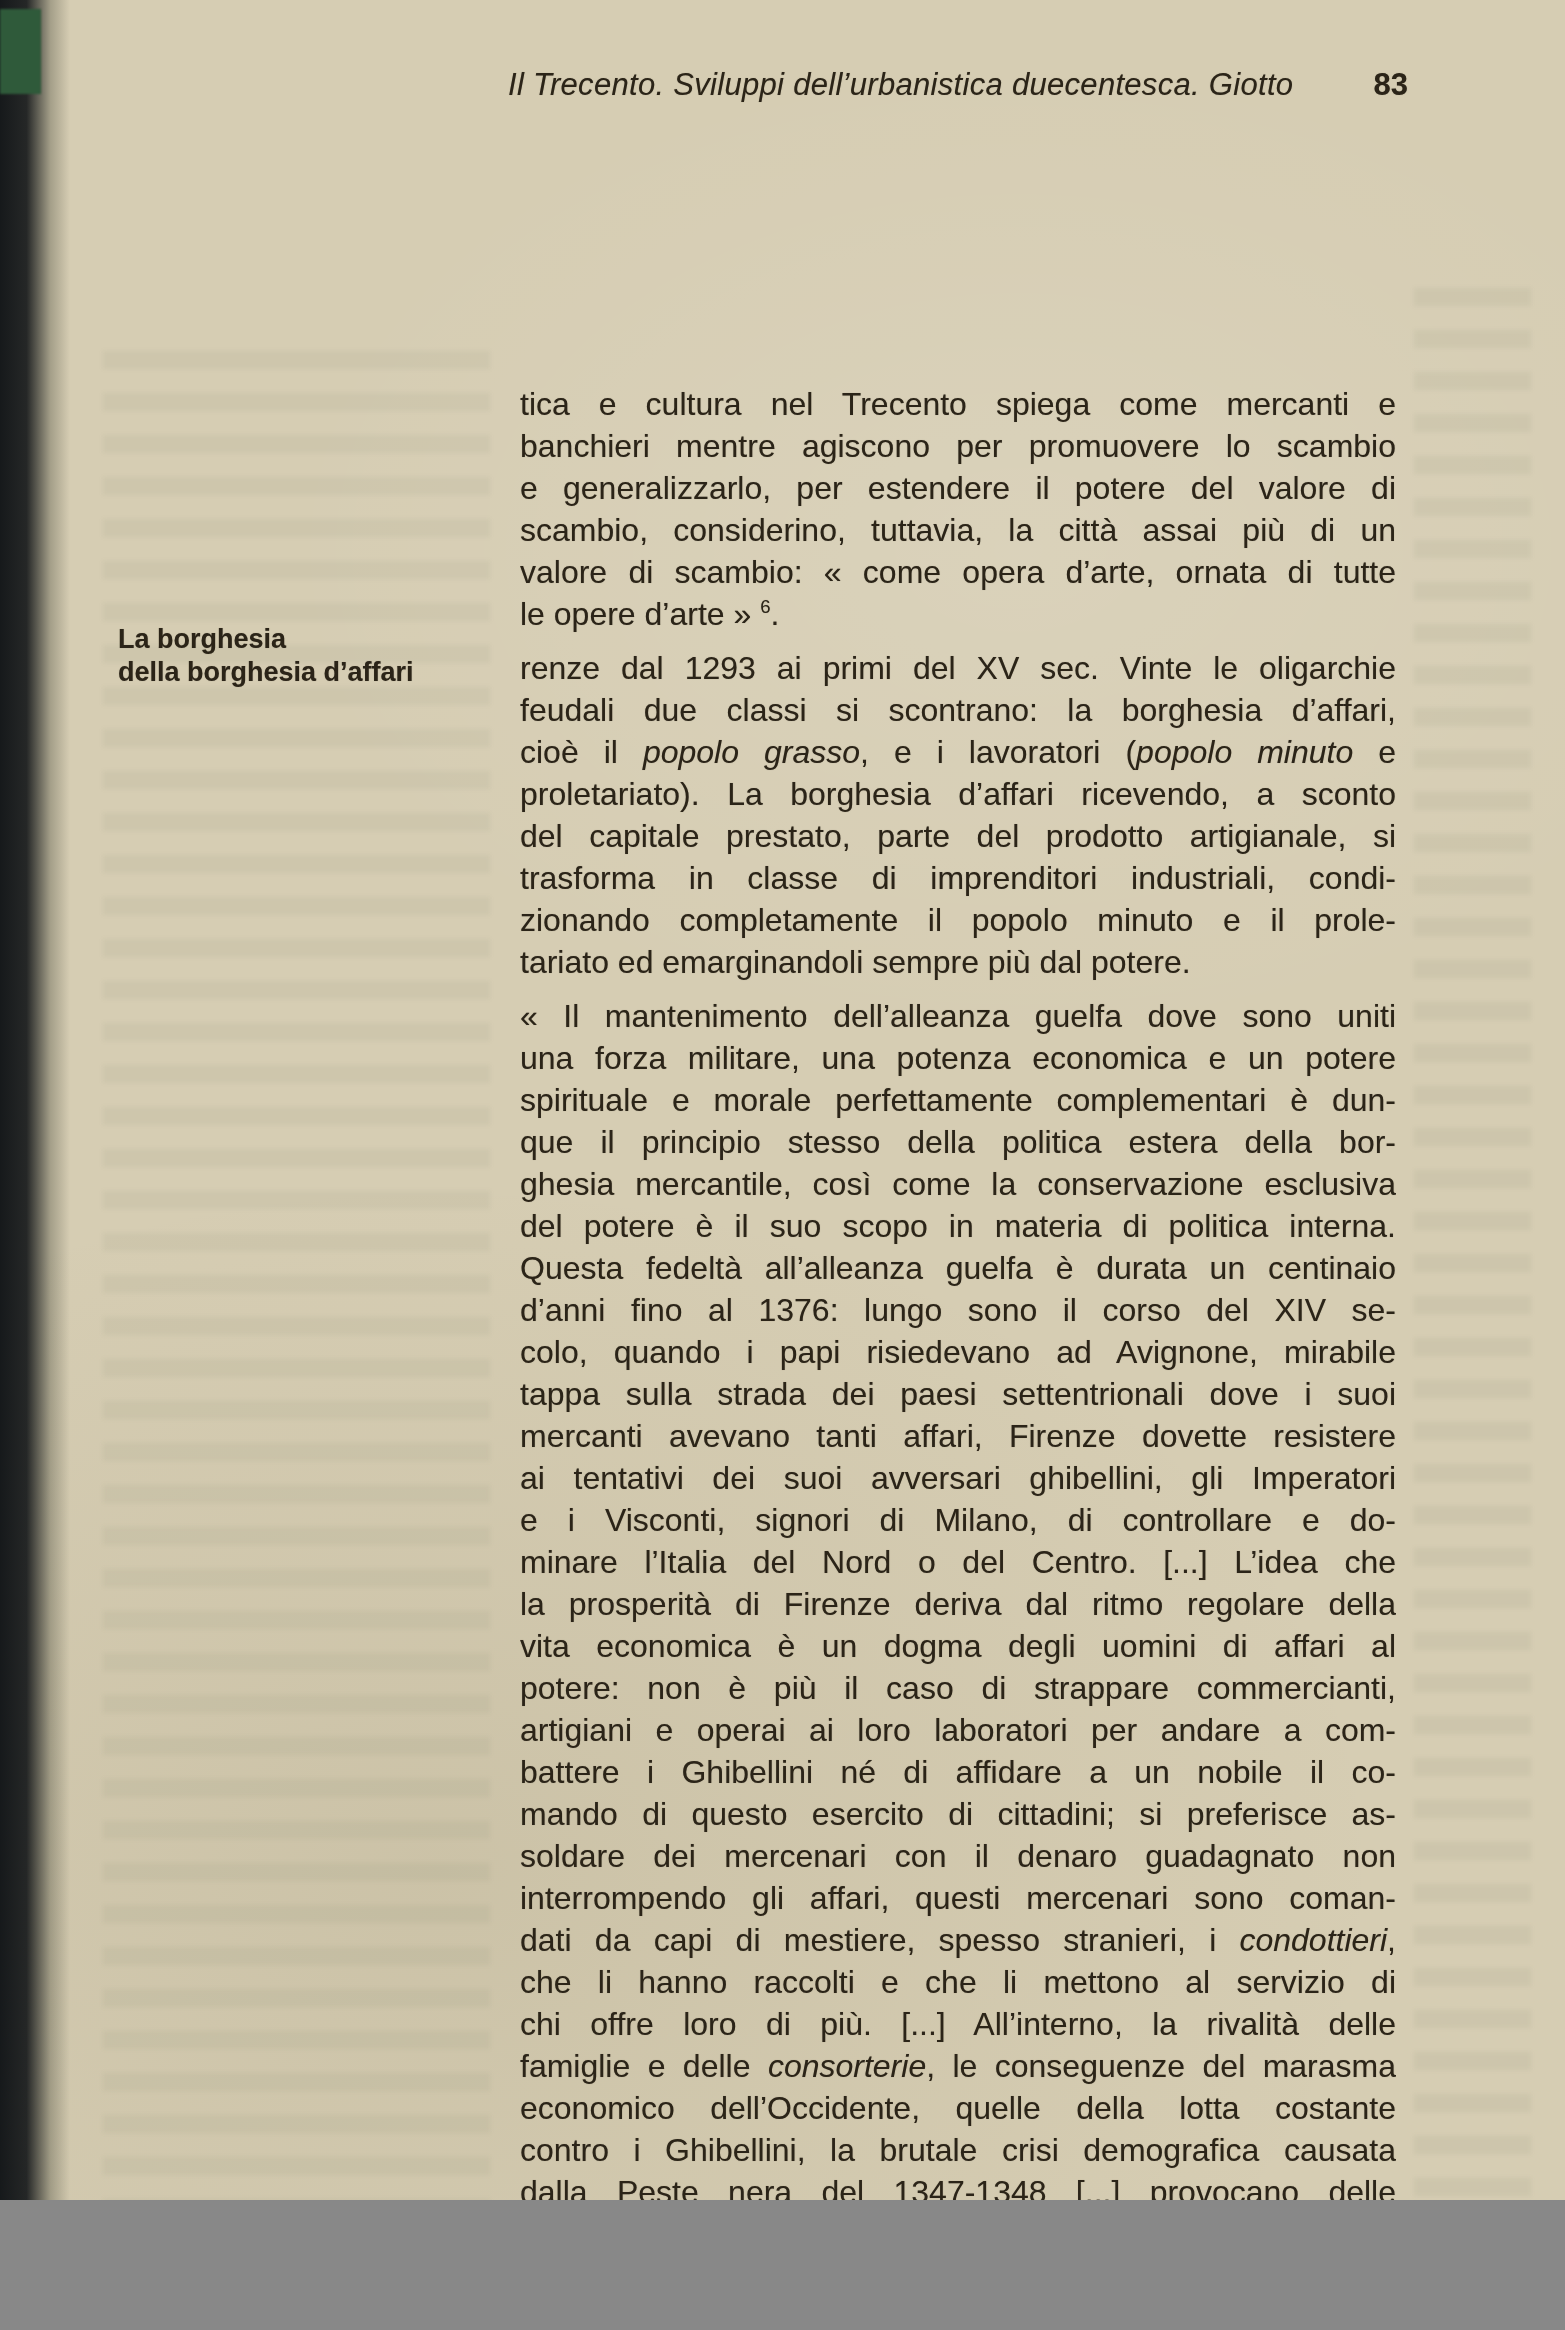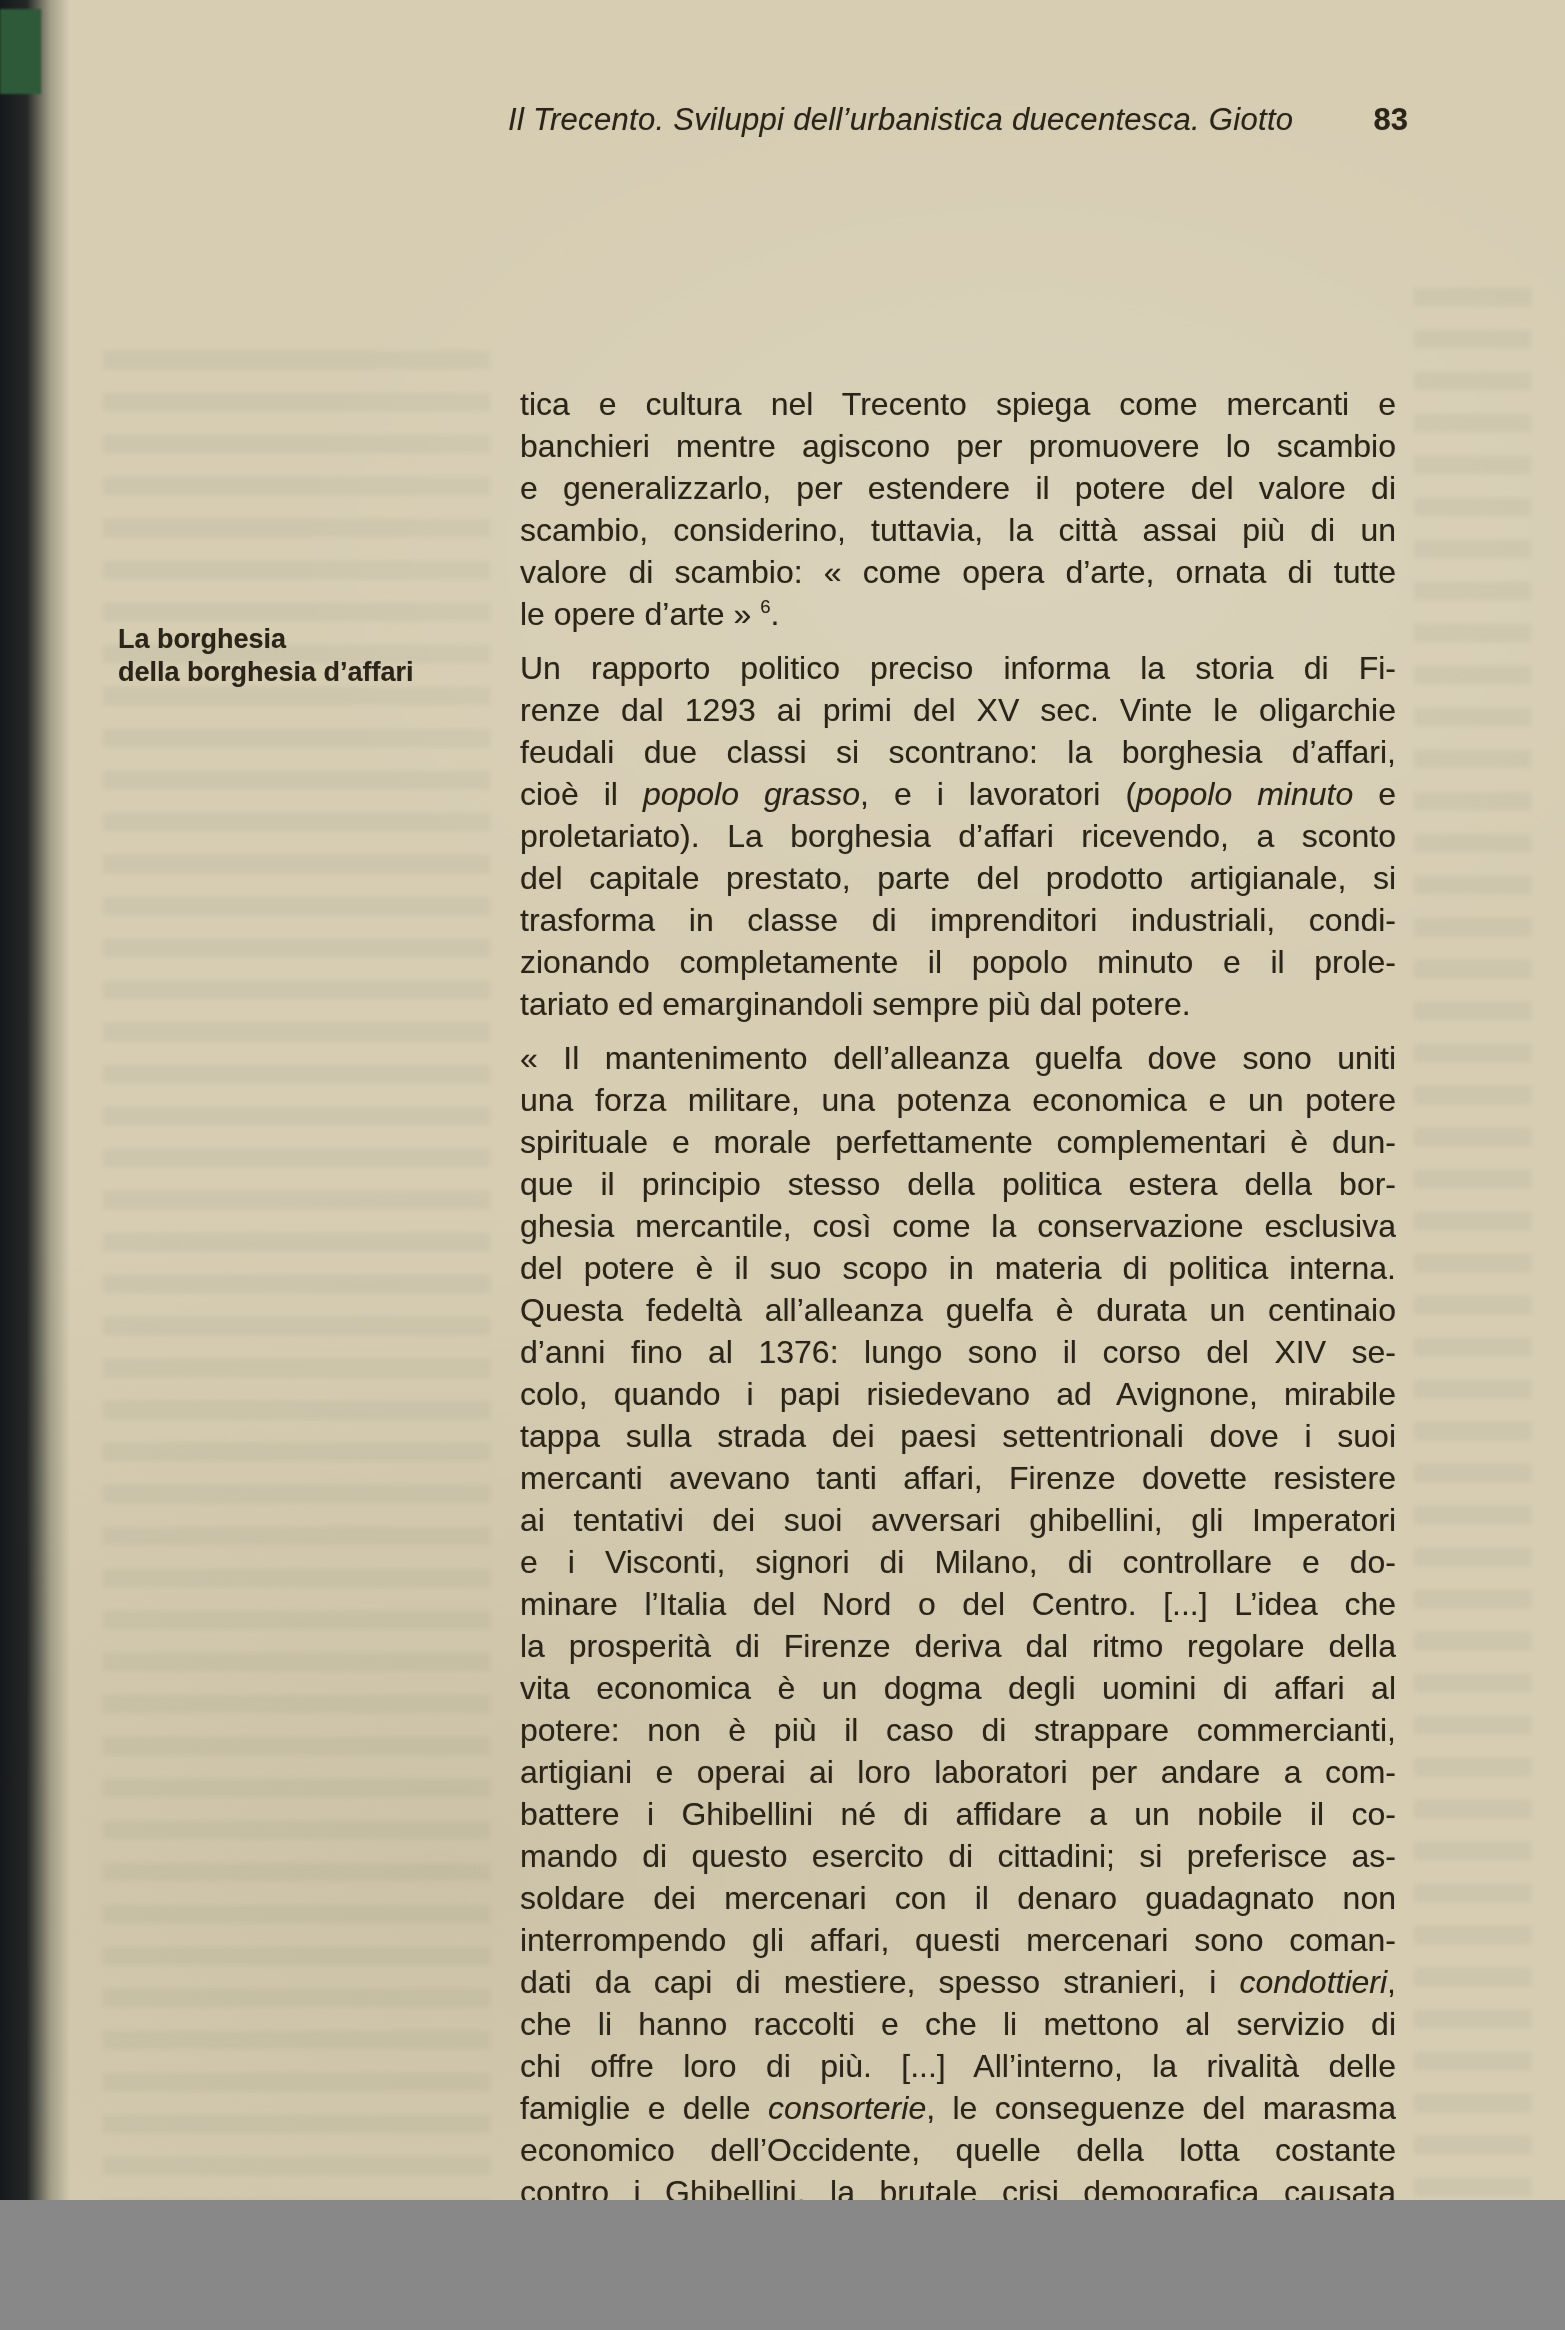--- a/index.html
+++ b/index.html
@@ -44,21 +44,21 @@
       transparent 18px, transparent 42px);
   }
   .header {
     position:absolute; left:508px; top:67px; width:900px;
     display:flex; justify-content:space-between; align-items:baseline;
     color:var(--ink, #2b2418);
     font-size:31px; line-height:36px;
     text-shadow:0 0 0.9px rgba(43,36,24,0.35);
   }
   .header-title { font-style:italic; letter-spacing:0.3px; }
-  .page-number { font-style:normal; font-weight:bold;margin-top:35px; }
+  .page-number { font-style:normal; font-weight:bold; }
   .margin-note {
     position:absolute; left:118px; top:623px; width:378px;
     color:var(--ink, #2b2418);
     font-size:27px; line-height:33px; font-weight:bold;
     text-shadow:0 0 0.9px rgba(43,36,24,0.35);
   }
   .text-column {
     position:absolute; left:508px; top:371px; width:900px;
     color:var(--ink, #2b2418);
     font-size:32px; line-height:42px;
@@ -100,21 +100,20 @@
   <div class="text-column" id="text-column">
       <div class="para">
         <div class="line"><span>tica e cultura nel Trecento spiega come mercanti e</span></div>
         <div class="line"><span>banchieri mentre agiscono per promuovere lo scambio</span></div>
         <div class="line"><span>e generalizzarlo, per estendere il potere del valore di</span></div>
         <div class="line"><span>scambio, considerino, tuttavia, la città assai più di un</span></div>
         <div class="line"><span>valore di scambio: « come opera d’arte, ornata di tutte</span></div>
         <div class="line last"><span>le opere d’arte » </span><sup>6</sup><span>.</span></div>
       </div>
       <div class="para">
-        <div class="line"><span>Un rapporto politico preciso informa la storia di Fi-</span></div>
         <div class="line"><span>renze dal 1293 ai primi del XV sec. Vinte le oligarchie</span></div>
         <div class="line"><span>feudali due classi si scontrano: la borghesia d’affari,</span></div>
         <div class="line"><span>cioè il </span><span class="it">popolo grasso</span><span>, e i lavoratori (</span><span class="it">popolo minuto</span><span> e</span></div>
         <div class="line"><span>proletariato). La borghesia d’affari ricevendo, a sconto</span></div>
         <div class="line"><span>del capitale prestato, parte del prodotto artigianale, si</span></div>
         <div class="line"><span>trasforma in classe di imprenditori industriali, condi-</span></div>
         <div class="line"><span>zionando completamente il popolo minuto e il prole-</span></div>
         <div class="line last"><span>tariato ed emarginandoli sempre più dal potere.</span></div>
       </div>
       <div class="para">

